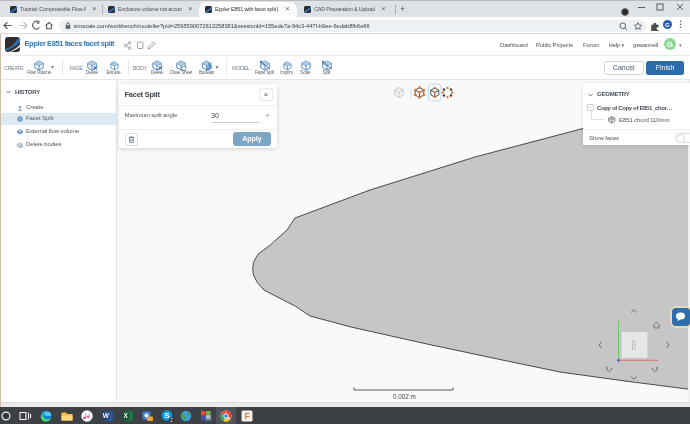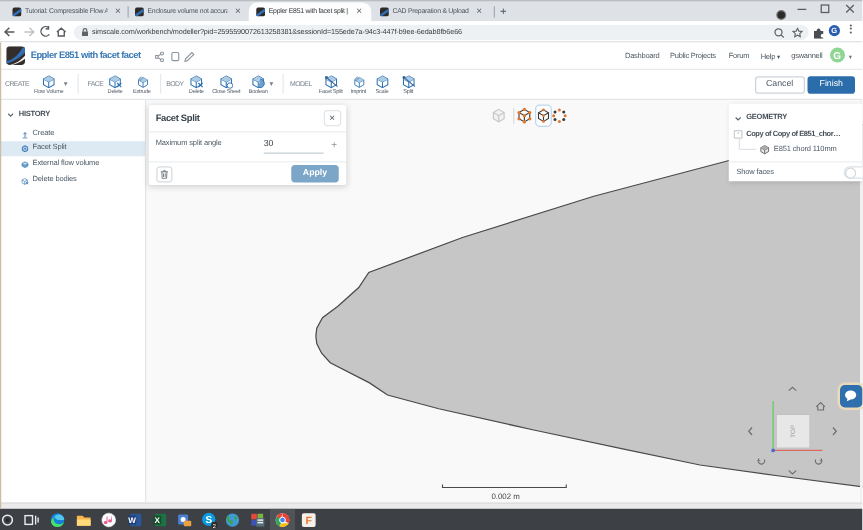--- a/index.html
+++ b/index.html
@@ -161,21 +161,21 @@
   <div style="position:absolute;left:662.5px;top:2.5px;width:9.5px;height:9.5px;border-radius:50%;background:#2a5db0;color:#fff;font-size:6px;font-weight:bold;text-align:center;line-height:10px;">G</div>
   <div style="position:absolute;left:679.5px;top:2.8px;font-size:6px;color:#5f6368;line-height:2.9px;">•<br>•<br>•</div>
 </div>
 
 <div class="abs" id="apphead">
   <svg style="position:absolute;left:5px;top:2.5px;" width="15" height="15" viewBox="0 0 15 15">
     <rect x="0" y="0" width="15" height="15" rx="3" fill="#332e2c"></rect>
     <path d="M0,12 C5,11 10,7 13,1 L15,1 L15,5 C10,10 5,12.5 0,14 Z" fill="#2f6db4"></path>
     <path d="M3,15 C8,13.5 12,11 15,7.5 L15,10 C11,13 7,14.5 4.5,15 Z" fill="#f5f5f5"></path>
   </svg>
-  <div id="apptitle">Eppler E851 with facet facet</div>
+  <div id="apptitle">Eppler E851 faces facet split</div>
   <svg style="position:absolute;left:124px;top:6.5px;" width="32" height="9" viewBox="0 0 32 9">
     <g fill="none" stroke="#8b959d" stroke-width="0.9">
       <circle cx="5.6" cy="1.8" r="1.2"></circle>
         <circle cx="5.6" cy="7.2" r="1.2"></circle>
         <circle cx="1.4" cy="4.5" r="1.2"></circle>
       <line x1="2.5" y1="3.9" x2="4.6" y2="2.4"></line>
         <line x1="2.5" y1="5.1" x2="4.6" y2="6.6"></line>
       <rect x="13.5" y="1" width="5.5" height="6.5" rx="1"></rect>
       <path d="M26,7.5 L31,2.5 L29.5,1 L24.5,6 L24,8 Z"></path>
     </g>

